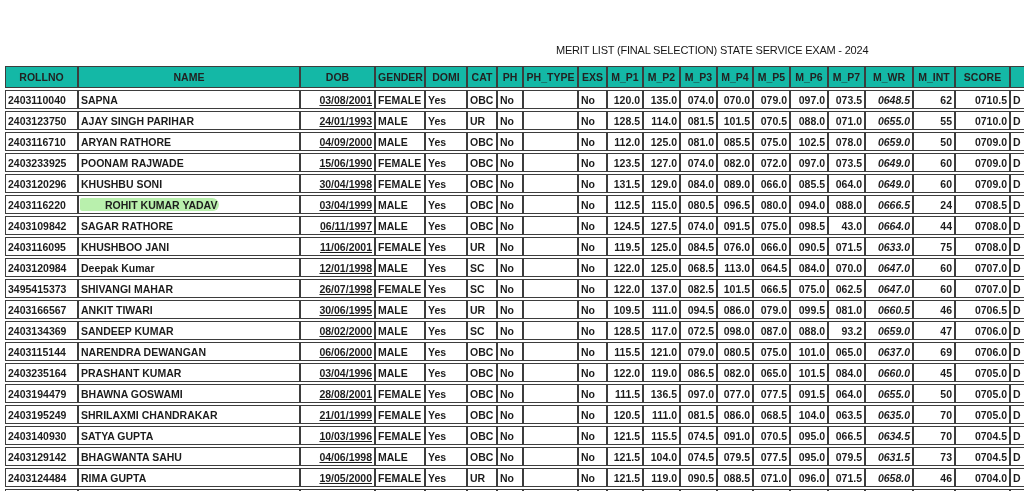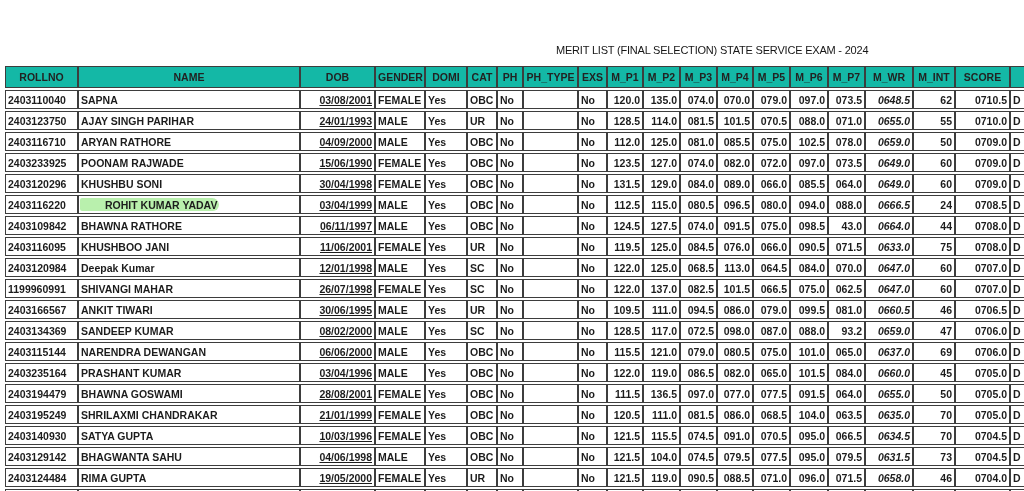--- a/index.html
+++ b/index.html
@@ -247,21 +247,21 @@
           <td class="ar c13">080.0</td>
           <td class="ar c14">094.0</td>
           <td class="ar c15">088.0</td>
           <td class="ar c16">0666.5</td>
           <td class="ar c17">24</td>
           <td class="ar c18">0708.5</td>
           <td class="al c19">D</td>
         </tr>
         <tr>
           <td class="al c0">2403109842</td>
-          <td class="al c1">BHAWNA RATHORE</td>
+          <td class="al c1">SAGAR RATHORE</td>
           <td class="ar c2">06/11/1997</td>
           <td class="al c3">MALE</td>
           <td class="al c4">Yes</td>
           <td class="al c5">OBC</td>
           <td class="al c6">No</td>
           <td class="al c7"></td>
           <td class="al c8">No</td>
           <td class="ar c9">124.5</td>
           <td class="ar c10">127.5</td>
           <td class="ar c11">074.0</td>
@@ -312,21 +312,21 @@
           <td class="ar c12">113.0</td>
           <td class="ar c13">064.5</td>
           <td class="ar c14">084.0</td>
           <td class="ar c15">070.0</td>
           <td class="ar c16">0647.0</td>
           <td class="ar c17">60</td>
           <td class="ar c18">0707.0</td>
           <td class="al c19">D</td>
         </tr>
         <tr>
-          <td class="al c0">1199960991</td>
+          <td class="al c0">3495415373</td>
           <td class="al c1">SHIVANGI MAHAR</td>
           <td class="ar c2">26/07/1998</td>
           <td class="al c3">FEMALE</td>
           <td class="al c4">Yes</td>
           <td class="al c5">SC</td>
           <td class="al c6">No</td>
           <td class="al c7"></td>
           <td class="al c8">No</td>
           <td class="ar c9">122.0</td>
           <td class="ar c10">137.0</td>

